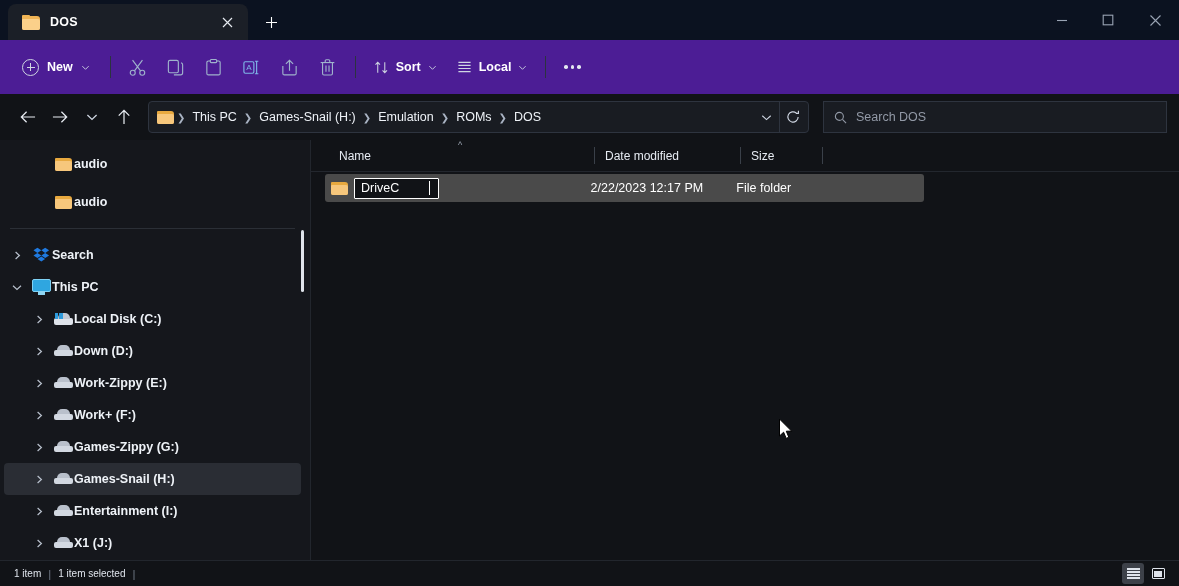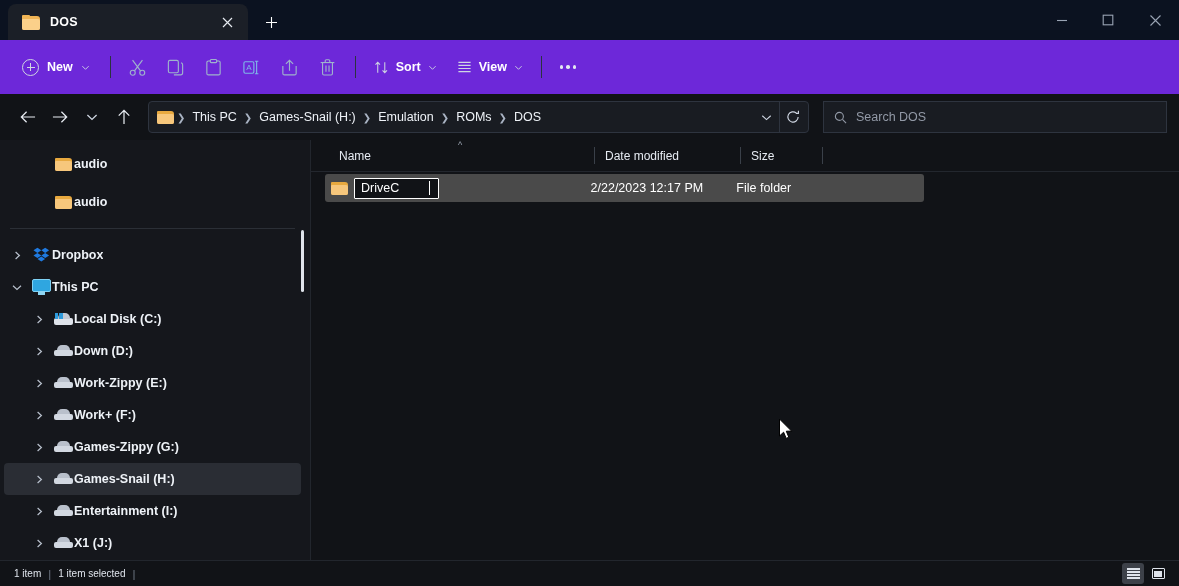--- a/index.html
+++ b/index.html
@@ -79,21 +79,21 @@
   .wc {
     width: 46px; height: 40px;
     display: flex; align-items: center; justify-content: center;
     color: #9aa4b4;
   }
   .wc.close { width: 48px; }
 
   
   .cmdbar {
     height: 54px;
-    background: #6d28d9;
+    background: #4c1d95;
     display: flex; align-items: center;
     padding: 0 12px;
     gap: 0px;
     flex: none;
   }
   .newbtn {
     height: 32px;
     display: flex; align-items: center; gap: 8px;
     padding: 0 12px 0 10px;
     border-radius: 5px;
@@ -459,21 +459,21 @@
       <span>Sort</span>
       <svg class="chev-sm" viewBox="0 0 10 10">
           <path d="M1.5 3.5 L5 7 L8.5 3.5" stroke="currentColor" stroke-width="1" fill="none"></path>
         </svg>
     </div>
 
     <div class="cmd-text">
       <svg width="15" height="14" viewBox="0 0 16 14" stroke="currentColor" stroke-width="1.2" fill="none">
         <path d="M1.5 2 H14.5 M1.5 5.3 H14.5 M1.5 8.6 H14.5 M1.5 11.9 H14.5"></path>
       </svg>
-      <span>View</span>
+      <span>Local</span>
       <svg class="chev-sm" viewBox="0 0 10 10">
           <path d="M1.5 3.5 L5 7 L8.5 3.5" stroke="currentColor" stroke-width="1" fill="none"></path>
         </svg>
     </div>
 
     <div class="vsep"></div>
 
     <div class="dots">
       <i></i>
         <i></i>
@@ -581,21 +581,21 @@
         </span>
         <span class="ic">
           <svg width="17" height="16" viewBox="0 0 17 16">
             <path d="M4.4 0.7 L0.5 3.3 L4.4 5.9 L8.3 3.3 Z" fill="#1f7ae0"></path>
             <path d="M12.2 0.7 L8.3 3.3 L12.2 5.9 L16.1 3.3 Z" fill="#1f7ae0"></path>
             <path d="M0.5 8.5 L4.4 5.9 L8.3 8.5 L4.4 11.1 Z" fill="#1f7ae0"></path>
             <path d="M16.1 8.5 L12.2 5.9 L8.3 8.5 L12.2 11.1 Z" fill="#1f7ae0"></path>
             <path d="M4.5 12 L8.3 9.5 L12.1 12 L8.3 14.5 Z" fill="#1f7ae0"></path>
           </svg>
         </span>
-        <span class="lbl">Dropbox</span>
+        <span class="lbl">Search</span>
       </div>
 
       <div class="navitem nav-ind-1">
         <span class="chev">
           <svg width="10" height="9" viewBox="0 0 10 9" fill="none" stroke="currentColor" stroke-width="1.2">
               <path d="M1 2.8 L5 6.4 L9 2.8"></path>
             </svg>
         </span>
         <span class="ic">
             <span class="pc-ic">

